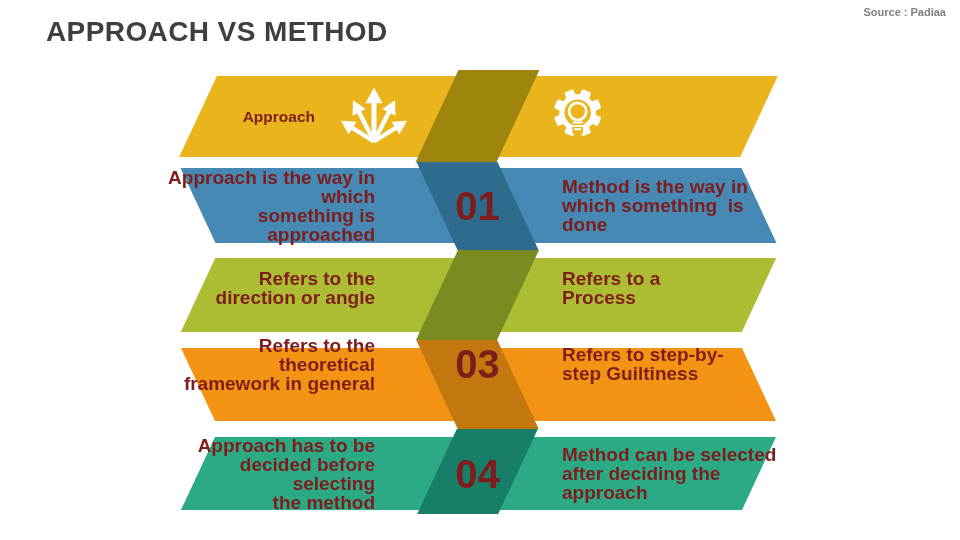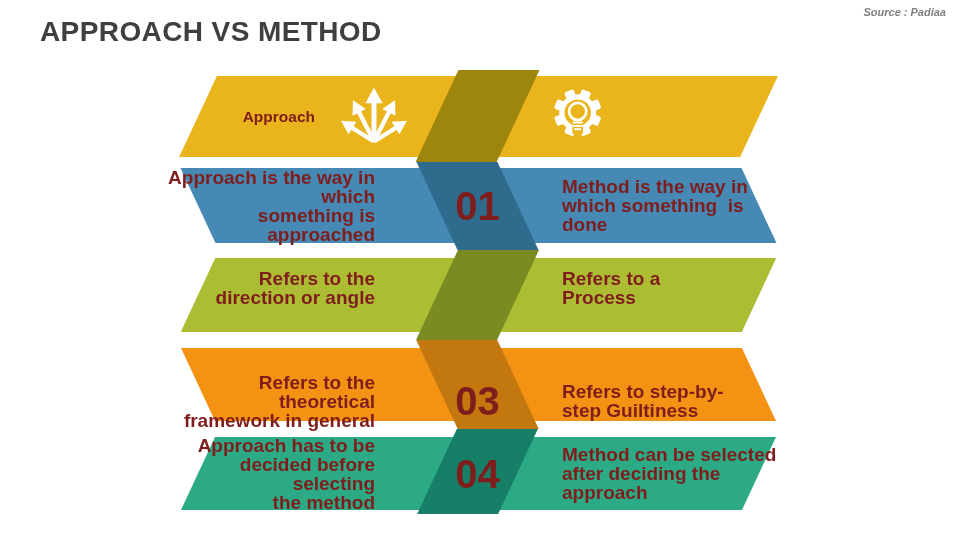--- a/index.html
+++ b/index.html
@@ -1,26 +1,26 @@
 <!DOCTYPE html>
 <html><head>
 <meta charset="utf-8">
 <style>
   html,body{margin:0;padding:0;background:#fff;}
   .slide{
     position:relative;width:960px;height:540px;background:#fff;overflow:hidden;
     font-family:"Liberation Sans",sans-serif;
   }
   .title{
-    position:absolute;left:40px;top:16px;
+    position:absolute;left:46px;top:16px;
     font-size:28px;font-weight:800;letter-spacing:.4px;color:#3F3F3F;
   }
   .source{
     position:absolute;right:14px;top:6px;
-    font-size:11px;font-style:italic;font-weight:700;color:#7F7F7F;
+    font-size:11px;font-weight:700;color:#7F7F7F;
   }
   
   .band{position:absolute;left:198px;width:561px;z-index:1;}
   .piece{position:absolute;left:437px;width:81px;z-index:2;}
   .sk-n{transform:skewX(-25deg);}
   .sk-p{transform:skewX(25deg);}
   .b0{top:76px;height:81px;}
   .b1{top:168px;height:75px;}
   .b2{top:258px;height:74px;}
   .b3{top:348px;height:73px;}
@@ -31,21 +31,21 @@
   .p3{top:340px;height:89px;}
   .p4{top:429px;height:85px;}
   
   .cell{position:absolute;z-index:3;display:flex;align-items:center;color:#7f1d1d;}
   .cell-left{left:165px;width:210px;justify-content:flex-end;text-align:right;}
   .cell-right{left:562px;width:215px;justify-content:flex-start;text-align:left;}
   .cell-num{left:437px;width:81px;justify-content:center;text-align:center;}
   .y0{top:76px;height:81px;}
   .y1{top:168px;height:75px;}
   .y2{top:258px;height:60px;}
-  .y3{top:368px;height:66px;}
+  .y3{top:331px;height:66px;}
   .y4{top:437px;height:73px;}
   .rowtext{font-size:19px;font-weight:700;line-height:19px;white-space:pre-wrap;}
   .num{font-size:40px;font-weight:700;line-height:1;}
   .vs{font-size:25px;font-weight:700;letter-spacing:1px;}
   .hlabel{font-size:15.5px;font-weight:700;}
   .hl-left{left:155px;width:160px;justify-content:flex-end;text-align:right;}
   .hl-right{left:645px;width:170px;justify-content:flex-start;}
   .icon{position:absolute;z-index:3;}
   .icon-arrows{left:340px;top:84px;}
   .icon-bulb{left:546px;top:85px;}

